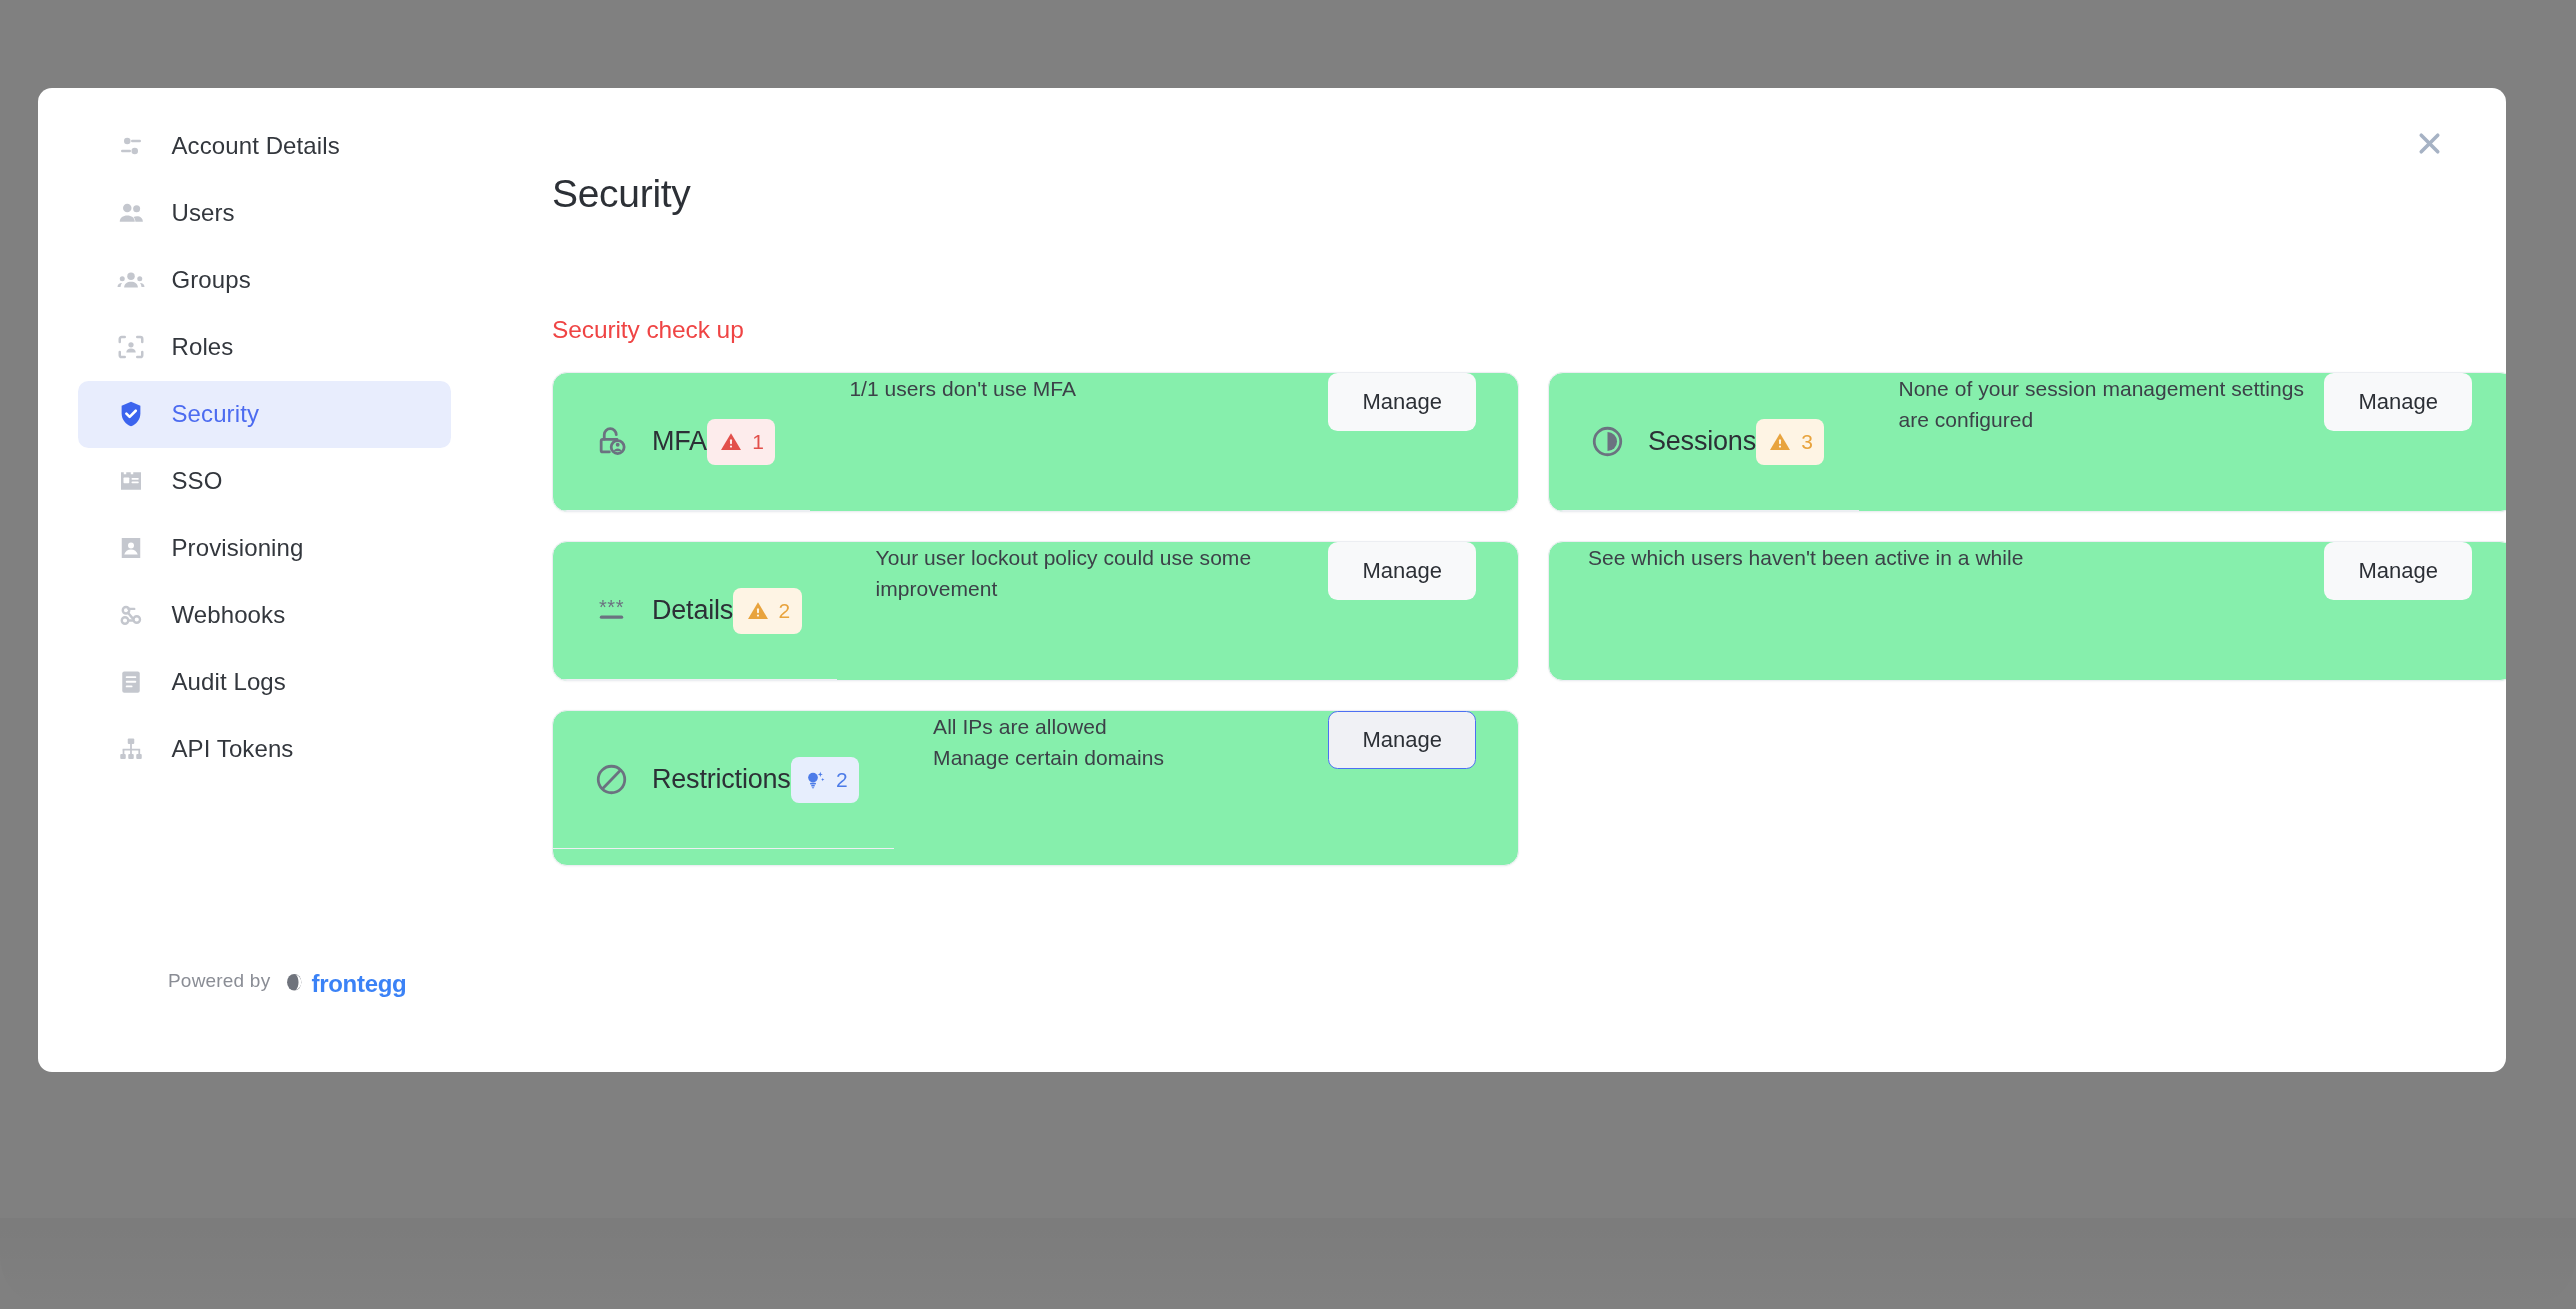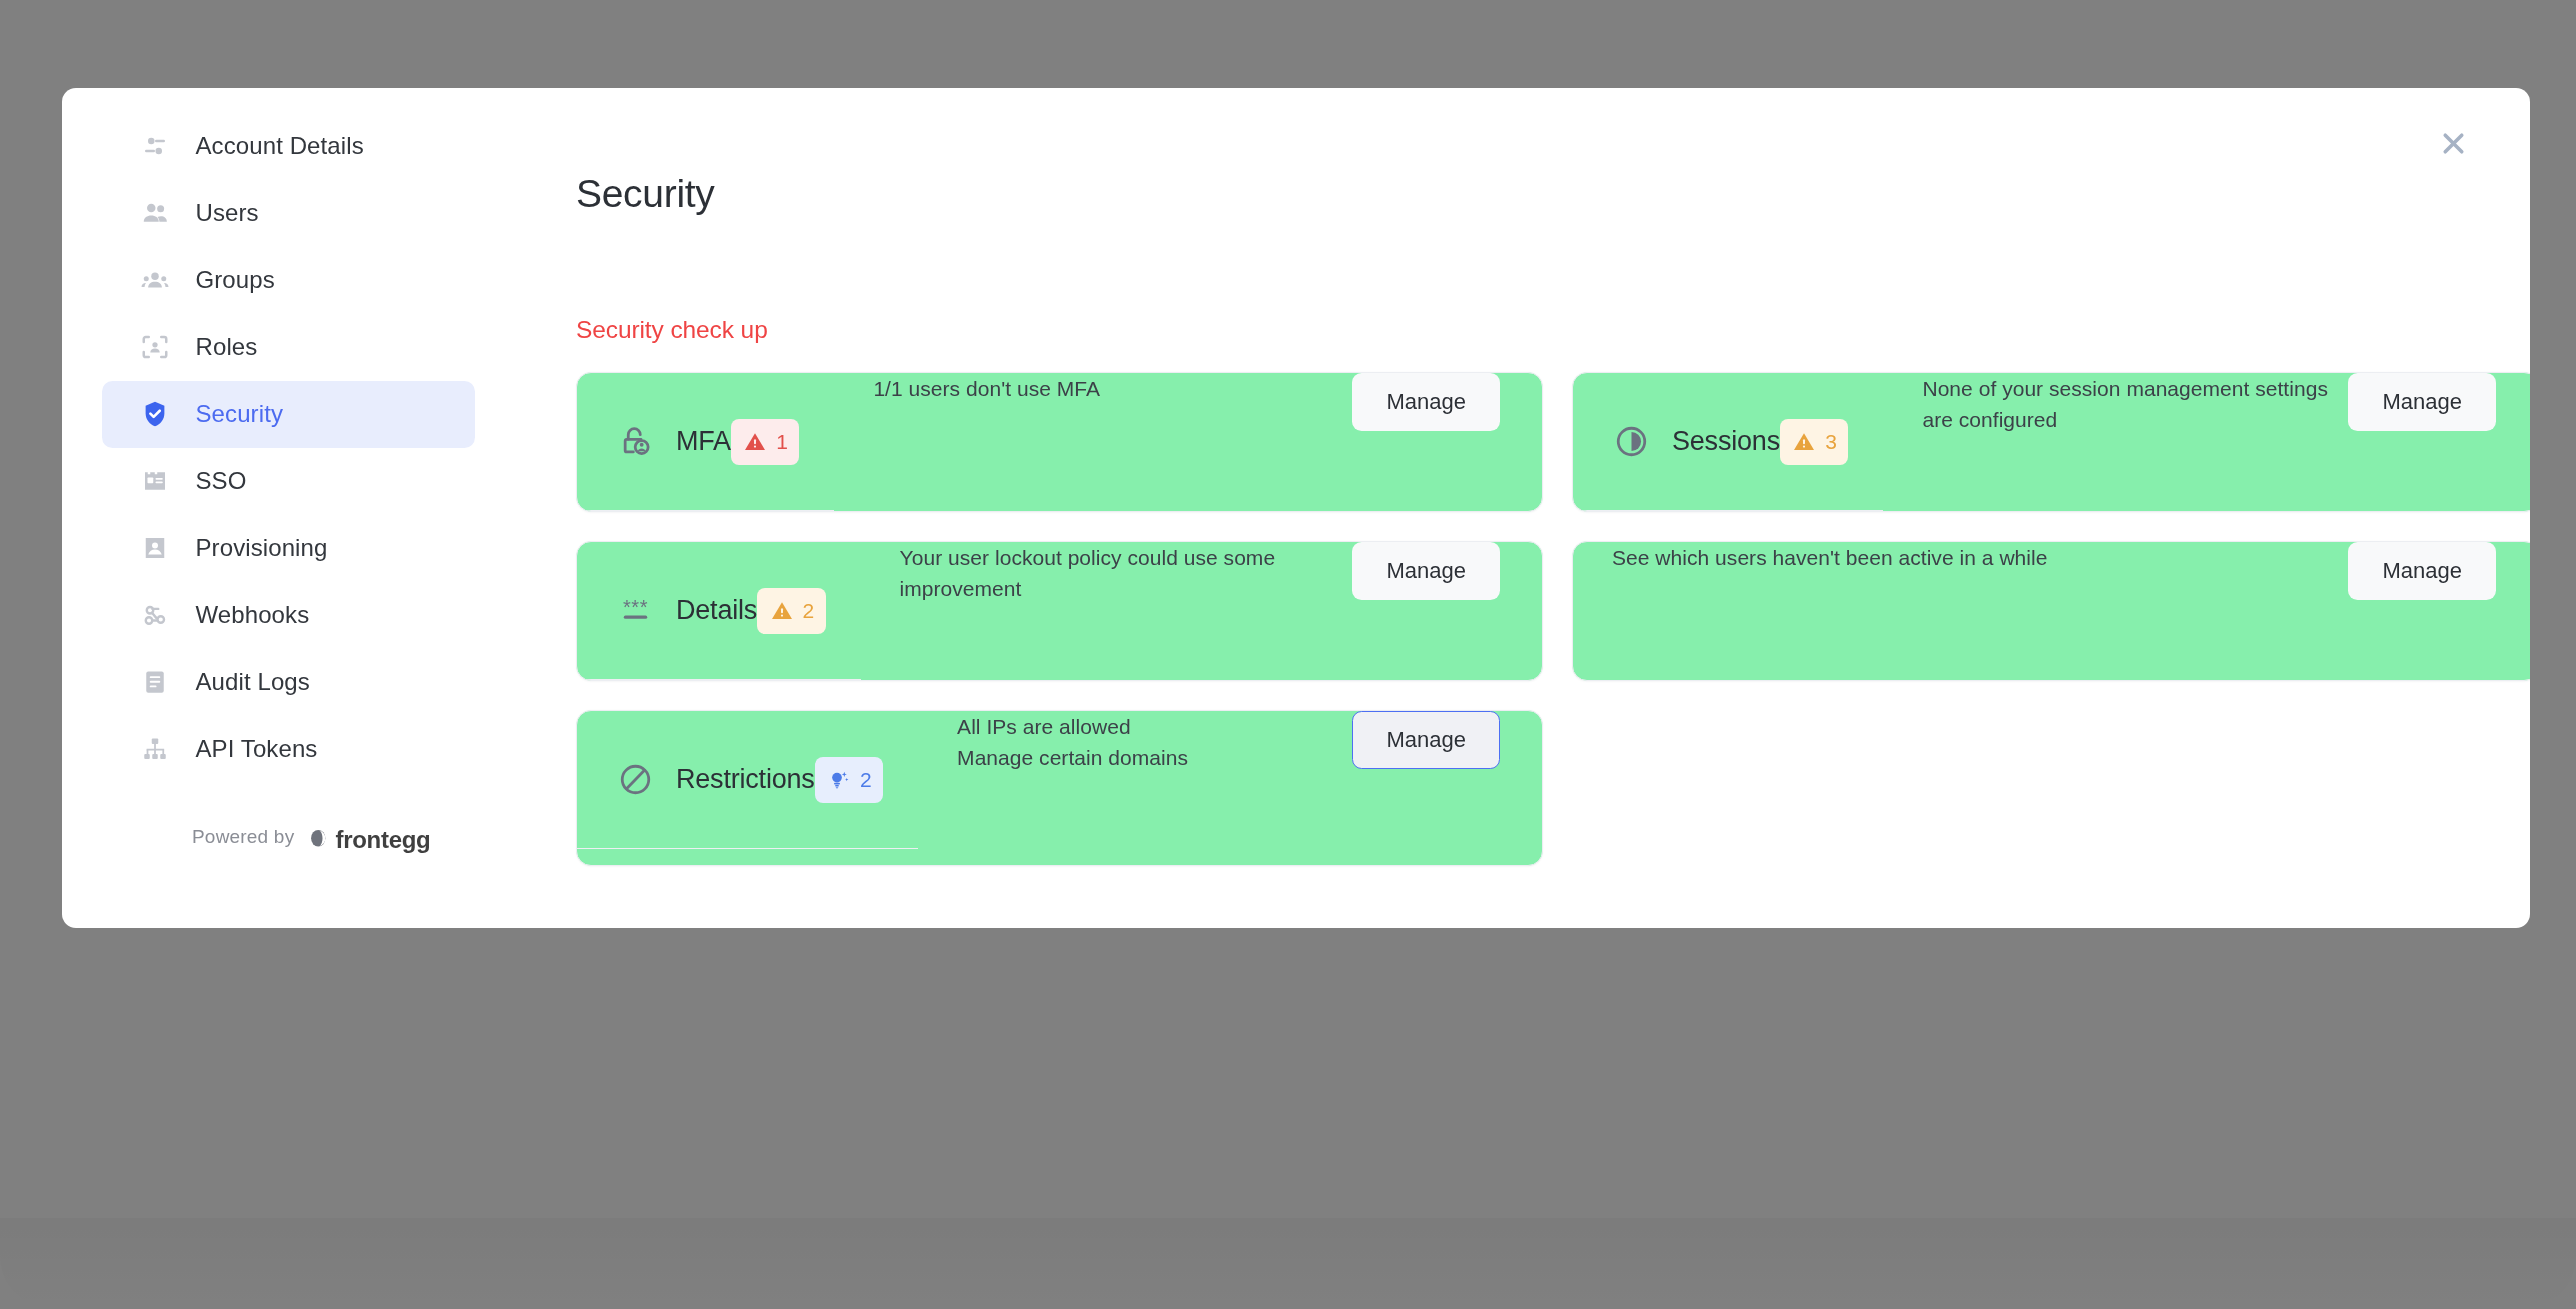--- a/index.html
+++ b/index.html
@@ -21,24 +21,24 @@
     position: absolute;
     left: 0; top: 1218px;
     width: 2576px; height: 91px;
     background: linear-gradient(180deg, rgba(0,0,0,0.035), rgba(0,0,0,0.0));
     border-radius: 0 0 53px 53px;
     pointer-events: none;
   }
 
   .modal {
     position: absolute;
-    left: 62px;
+    left: 38px;
     top: 88px;
     width: 2468px;
-    height: 840px;
+    height: 984px;
     background: #ffffff;
     border-radius: 14px;
     overflow: hidden;
     display: flex;
   }
 
   
   .sidebar {
     width: 450px;
     flex: 0 0 450px;
@@ -88,21 +88,21 @@
     letter-spacing: 0.2px;
   }
   .brand {
     display: flex;
     align-items: center;
     gap: 4.4px;
   }
   .brand-name {
     font-size: 24px;
     font-weight: bold;
-    color: #404040;
+    color: #3b82f6;
     letter-spacing: -0.3px;
   }
 
   
   .main {
     flex: 1;
     padding: 84px 0 0 64px;
     position: relative;
   }
 

